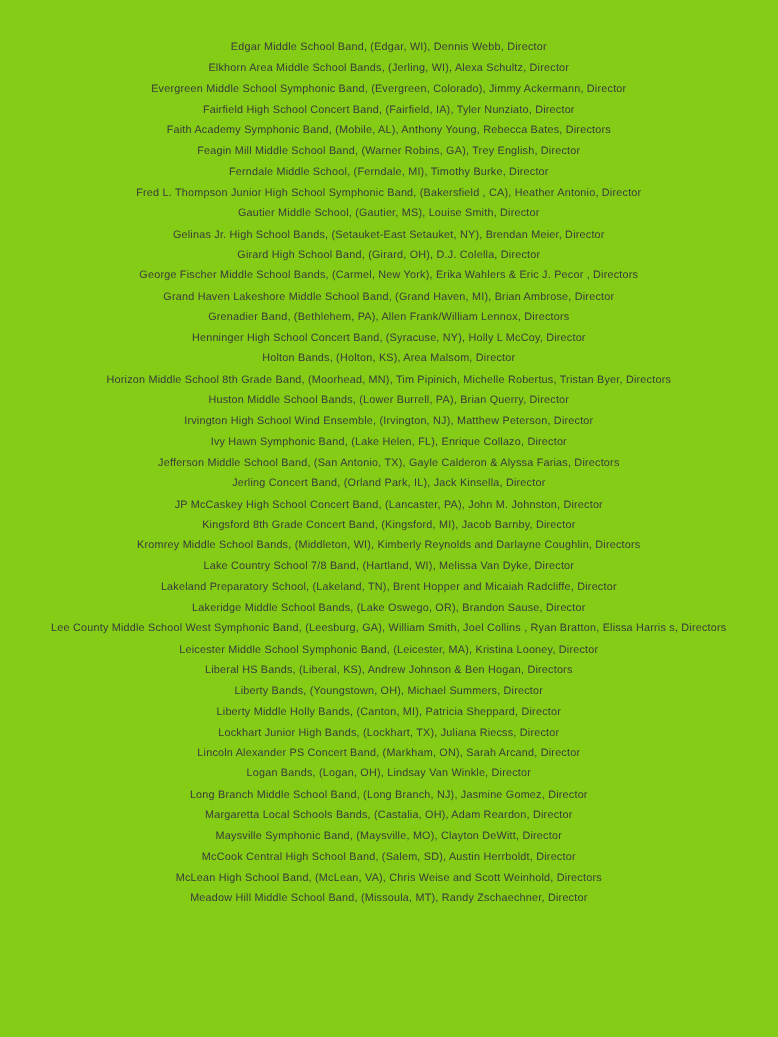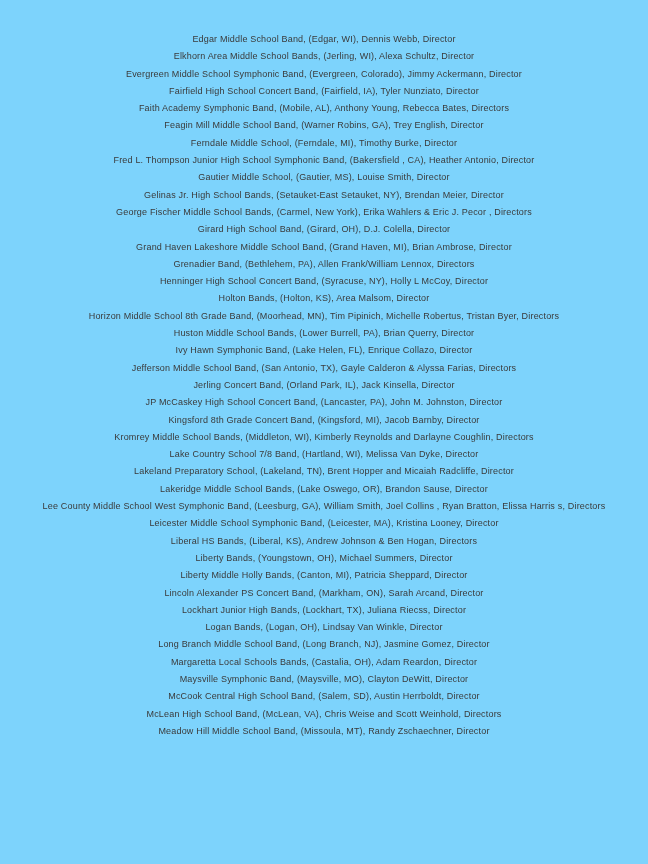--- a/index.html
+++ b/index.html
@@ -25,56 +25,57 @@
     white-space: nowrap;
     font-size: 9px;
     letter-spacing: 0.18px;
     color: #3a3a3a;
     font-weight: 400;
   }
 </style>
 </head>
 <body>
 
-<div class="page" style="background: #7dd3fc;">
+<div class="page" style="background: #84cc16;">
   <div class="band-list" id="band-list" style="color: rgb(58, 58, 58);">
       <div class="band-line">Edgar Middle School Band, (Edgar, WI), Dennis Webb, Director</div>
       <div class="band-line">Elkhorn Area Middle School Bands, (Jerling, WI), Alexa Schultz, Director</div>
       <div class="band-line">Evergreen Middle School Symphonic Band, (Evergreen, Colorado), Jimmy Ackermann, Director</div>
       <div class="band-line">Fairfield High School Concert Band, (Fairfield, IA), Tyler Nunziato, Director</div>
       <div class="band-line">Faith Academy Symphonic Band, (Mobile, AL), Anthony Young, Rebecca Bates, Directors</div>
       <div class="band-line">Feagin Mill Middle School Band, (Warner Robins, GA), Trey English, Director</div>
       <div class="band-line">Ferndale Middle School, (Ferndale, MI), Timothy Burke, Director</div>
       <div class="band-line">Fred L. Thompson Junior High School Symphonic Band, (Bakersfield , CA), Heather Antonio, Director</div>
       <div class="band-line">Gautier Middle School, (Gautier, MS), Louise Smith, Director</div>
       <div class="band-line">Gelinas Jr. High School Bands, (Setauket-East Setauket, NY), Brendan Meier, Director</div>
+      <div class="band-line">Girard High School Band, (Girard, OH), D.J. Colella, Director</div>
       <div class="band-line">George Fischer Middle School Bands, (Carmel, New York), Erika Wahlers &amp; Eric J. Pecor , Directors</div>
-      <div class="band-line">Girard High School Band, (Girard, OH), D.J. Colella, Director</div>
       <div class="band-line">Grand Haven Lakeshore Middle School Band, (Grand Haven, MI), Brian Ambrose, Director</div>
       <div class="band-line">Grenadier Band, (Bethlehem, PA), Allen Frank/William Lennox, Directors</div>
       <div class="band-line">Henninger High School Concert Band, (Syracuse, NY), Holly L McCoy, Director</div>
       <div class="band-line">Holton Bands, (Holton, KS), Area Malsom, Director</div>
       <div class="band-line">Horizon Middle School 8th Grade Band, (Moorhead, MN), Tim Pipinich, Michelle Robertus, Tristan Byer, Directors</div>
       <div class="band-line">Huston Middle School Bands, (Lower Burrell, PA), Brian Querry, Director</div>
+      <div class="band-line">Irvington High School Wind Ensemble, (Irvington, NJ), Matthew Peterson, Director</div>
       <div class="band-line">Ivy Hawn Symphonic Band, (Lake Helen, FL), Enrique Collazo, Director</div>
       <div class="band-line">Jefferson Middle School Band, (San Antonio, TX), Gayle Calderon &amp; Alyssa Farias, Directors</div>
       <div class="band-line">Jerling Concert Band, (Orland Park, IL), Jack Kinsella, Director</div>
       <div class="band-line">JP McCaskey High School Concert Band, (Lancaster, PA), John M. Johnston, Director</div>
       <div class="band-line">Kingsford 8th Grade Concert Band, (Kingsford, MI), Jacob Barnby, Director</div>
       <div class="band-line">Kromrey Middle School Bands, (Middleton, WI), Kimberly Reynolds and Darlayne Coughlin, Directors</div>
       <div class="band-line">Lake Country School 7/8 Band, (Hartland, WI), Melissa Van Dyke, Director</div>
       <div class="band-line">Lakeland Preparatory School, (Lakeland, TN), Brent Hopper and Micaiah Radcliffe, Director</div>
       <div class="band-line">Lakeridge Middle School Bands, (Lake Oswego, OR), Brandon Sause, Director</div>
       <div class="band-line">Lee County Middle School West Symphonic Band, (Leesburg, GA), William Smith, Joel Collins , Ryan Bratton, Elissa Harris s, Directors</div>
       <div class="band-line">Leicester Middle School Symphonic Band, (Leicester, MA), Kristina Looney, Director</div>
       <div class="band-line">Liberal HS Bands, (Liberal, KS), Andrew Johnson &amp; Ben Hogan, Directors</div>
       <div class="band-line">Liberty Bands, (Youngstown, OH), Michael Summers, Director</div>
       <div class="band-line">Liberty Middle Holly Bands, (Canton, MI), Patricia Sheppard, Director</div>
+      <div class="band-line">Lockhart Junior High Bands, (Lockhart, TX), Juliana Riecss, Director</div>
       <div class="band-line">Lincoln Alexander PS Concert Band, (Markham, ON), Sarah Arcand, Director</div>
-      <div class="band-line">Lockhart Junior High Bands, (Lockhart, TX), Juliana Riecss, Director</div>
       <div class="band-line">Logan Bands, (Logan, OH), Lindsay Van Winkle, Director</div>
       <div class="band-line">Long Branch Middle School Band, (Long Branch, NJ), Jasmine Gomez, Director</div>
       <div class="band-line">Margaretta Local Schools Bands, (Castalia, OH), Adam Reardon, Director</div>
       <div class="band-line">Maysville Symphonic Band, (Maysville, MO), Clayton DeWitt, Director</div>
       <div class="band-line">McCook Central High School Band, (Salem, SD), Austin Herrboldt, Director</div>
       <div class="band-line">McLean High School Band, (McLean, VA), Chris Weise and Scott Weinhold, Directors</div>
       <div class="band-line">Meadow Hill Middle School Band, (Missoula, MT), Randy Zschaechner, Director</div>
     </div>
 </div>
 

